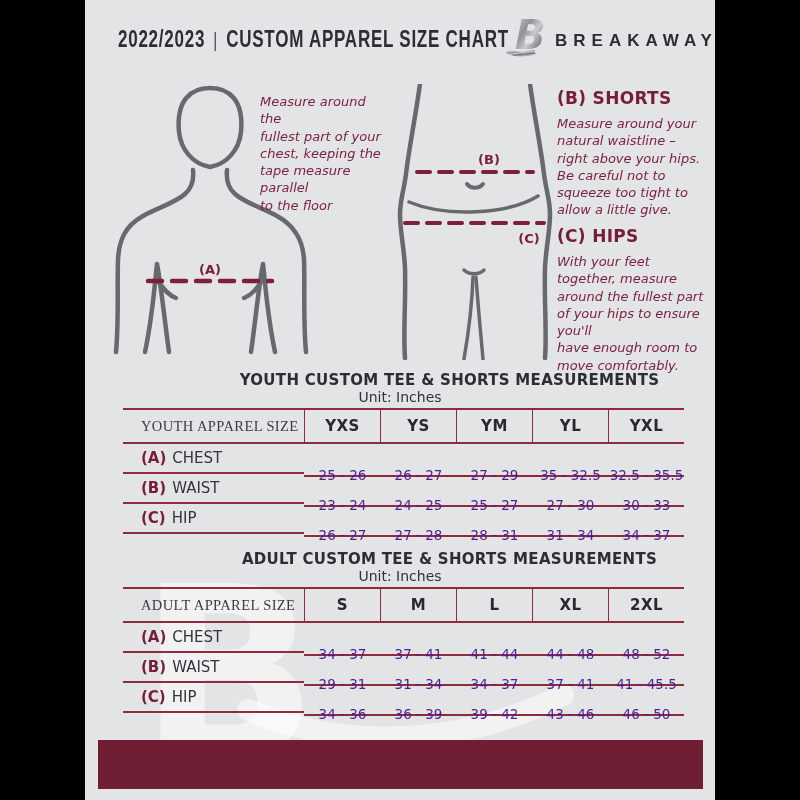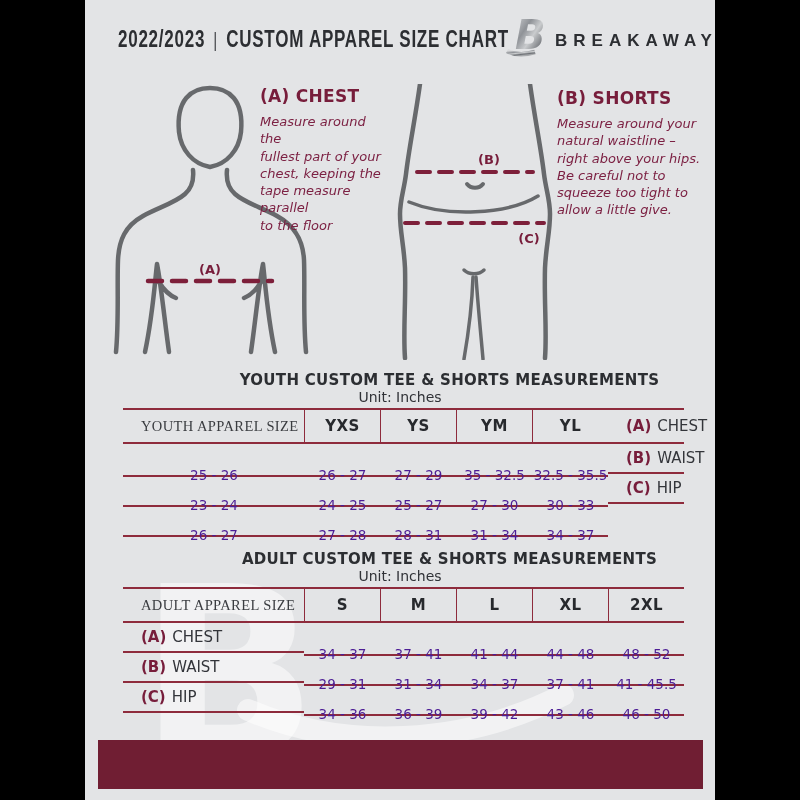--- a/index.html
+++ b/index.html
@@ -98,21 +98,20 @@
         <path d="M 80,86 C 81,96 79,104 72,110 C 62,119 44,124 30,132 C 12,142 6,156 5,176 C 4,200 6,236 3,268"></path>
         <path d="M 114,86 C 113,96 115,104 122,110 C 132,119 150,124 164,132 C 182,142 190,156 191,176 C 192,200 190,236 193,268"></path>
         <path d="M 44,180 C 42,196 40,230 32,268 M 44,180 C 48,200 52,240 56,268 M 46,198 C 52,208 58,212 63,214"></path>
         <path d="M 150,180 C 152,196 154,230 162,268 M 150,180 C 146,200 142,240 138,268 M 148,198 C 142,208 136,212 131,214"></path>
       </g>
       <line x1="35" y1="197" x2="159" y2="197" stroke="#7d1f3a" stroke-width="4.5" stroke-dasharray="14 10"></line>
       <text class="marker" x="97" y="190" text-anchor="middle">(A)</text>
     </svg>
 
     <div class="guide-block" style="left:175px;top:86px;width:128px">
-      <div class="guide-h">(A) CHEST</div>
       <div class="guide-p">Measure around the
 fullest part of your
 chest, keeping the
 tape measure parallel
 to the floor</div>
     </div>
 
     <svg class="fig" style="left:310px;top:84px" width="160" height="276" viewBox="0 0 160 276" fill="none" stroke-linecap="round">
       <g stroke="#67696c" stroke-width="4.5">
         <path d="M 25,0 C 20,36 14,64 11,90 C 9,106 5,116 5,130 C 5,148 9,162 10,184 C 11,218 8,248 10,274"></path>
@@ -132,29 +131,40 @@
     <div class="guide-block" style="left:472px;top:88px;width:152px">
       <div class="guide-h">(B) SHORTS</div>
       <div class="guide-p">Measure around your
 natural waistline –
 right above your hips.
 Be careful not to
 squeeze too tight to
 allow a little give.</div>
     </div>
 
+    <div class="guide-block" style="left:472px;top:226px;width:155px">
+      <div class="guide-h">(C) HIPS</div>
+      <div class="guide-p">With your feet
+together, measure
+around the fullest part
+of your hips to ensure
+you'll
+have enough room to
+move comfortably.</div>
+    </div>
 
     <div class="sec-title" style="top:371px">YOUTH CUSTOM TEE &amp; SHORTS MEASUREMENTS</div>
     <div class="sec-unit" style="top:389px">Unit: Inches</div>
     <div class="table" style="top:408px">
       <div class="cell hlabel">YOUTH APPAREL SIZE</div>
       <div class="cell size">YXS</div>
       <div class="cell size">YS</div>
       <div class="cell size">YM</div>
       <div class="cell size">YL</div>
+      <div class="cell size">YXL</div>
 
       <div class="cell rlabel">
         <span class="pfx">(A)</span>
         <span class="rname">CHEST</span>
       </div>
       <div class="cell val">25 - 26</div>
       <div class="cell val">26 - 27</div>
       <div class="cell val">27 - 29</div>
       <div class="cell val">35 - 32.5</div>
       <div class="cell val">32.5 - 35.5</div>

